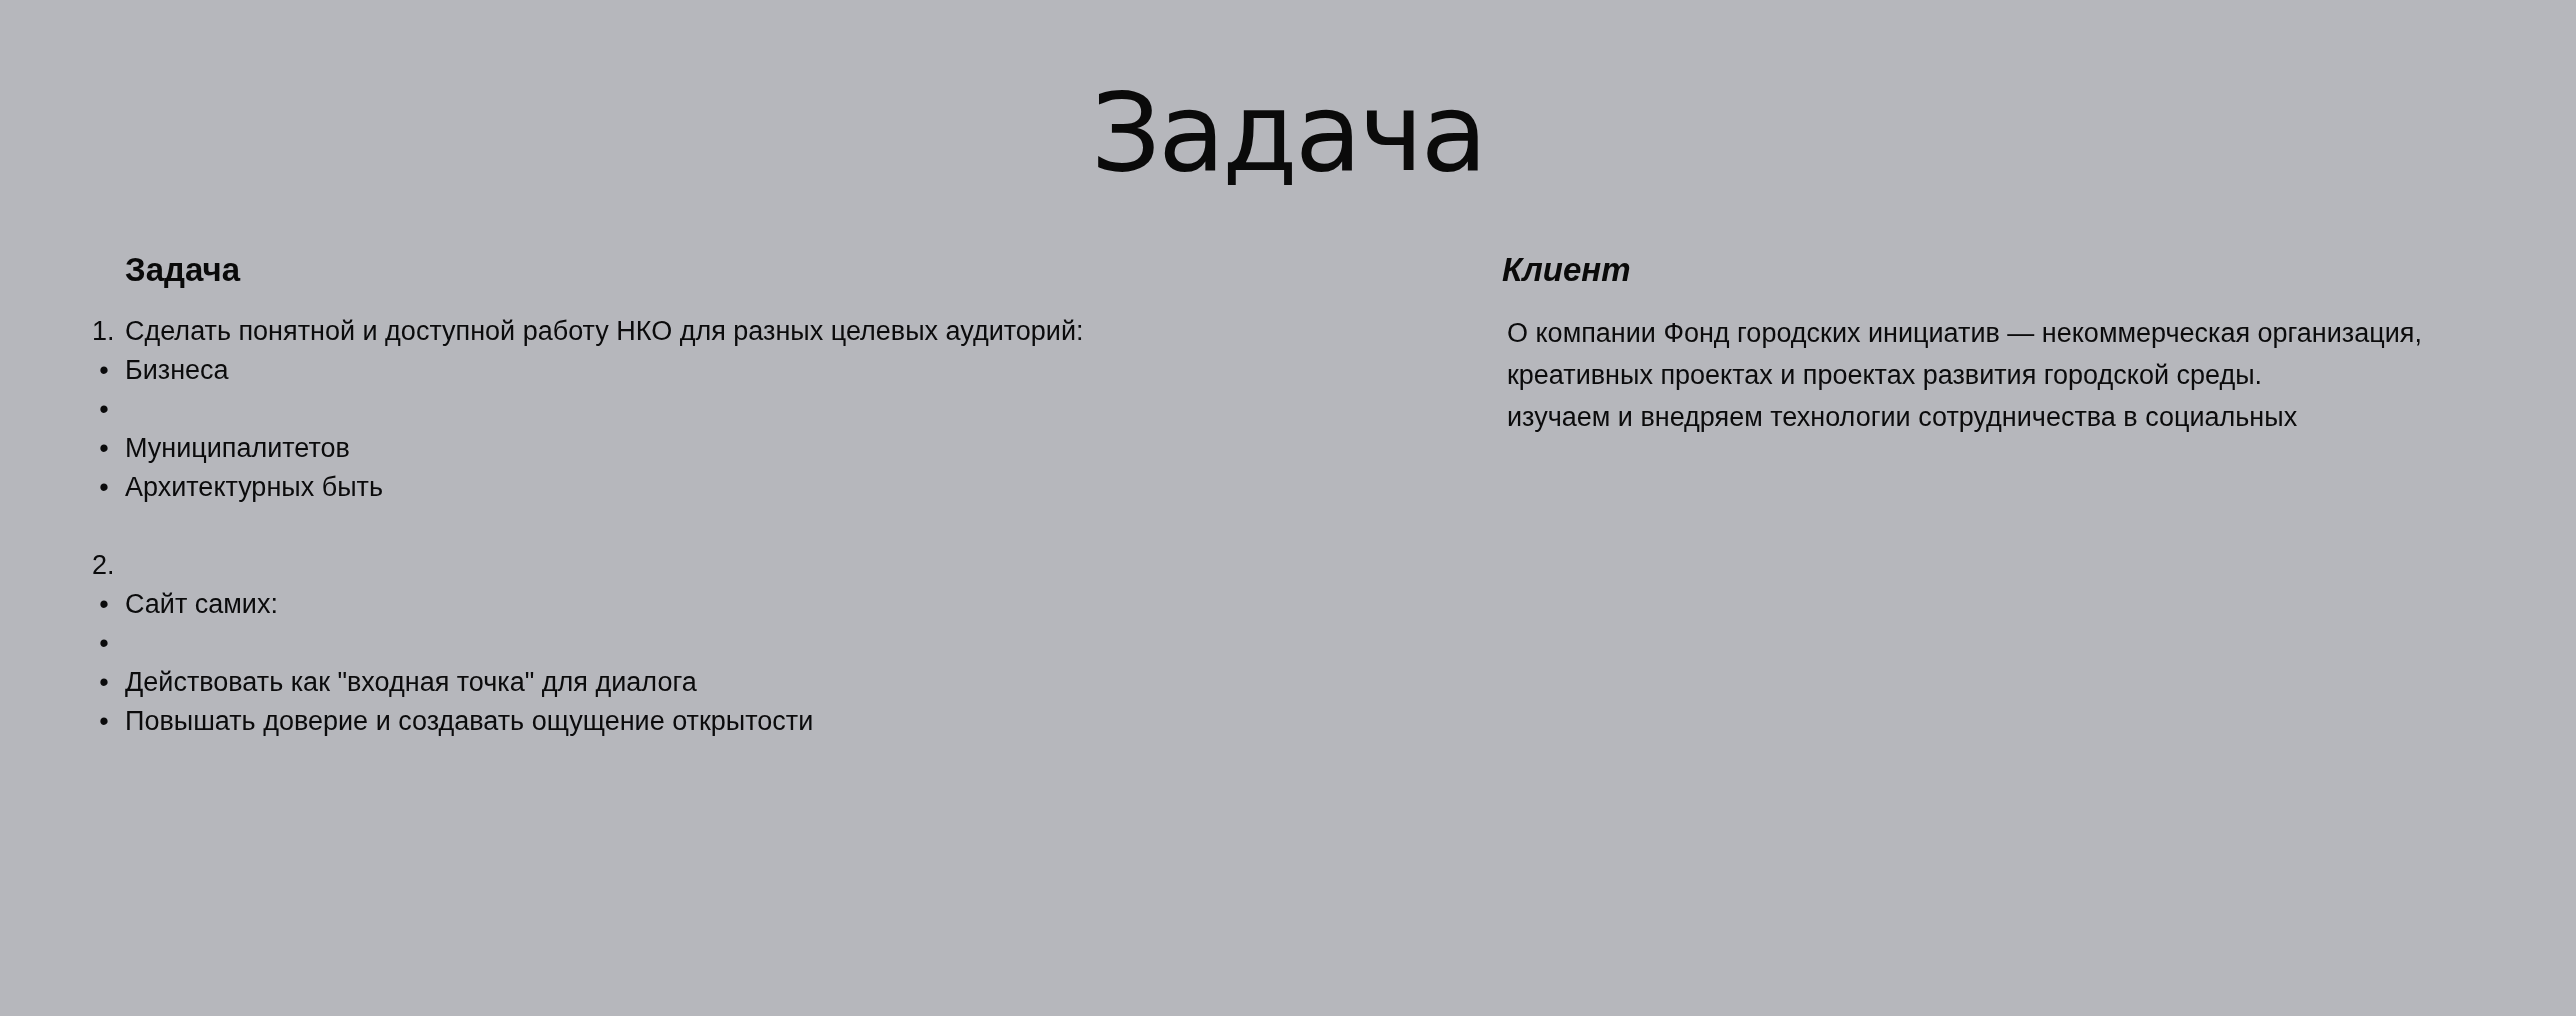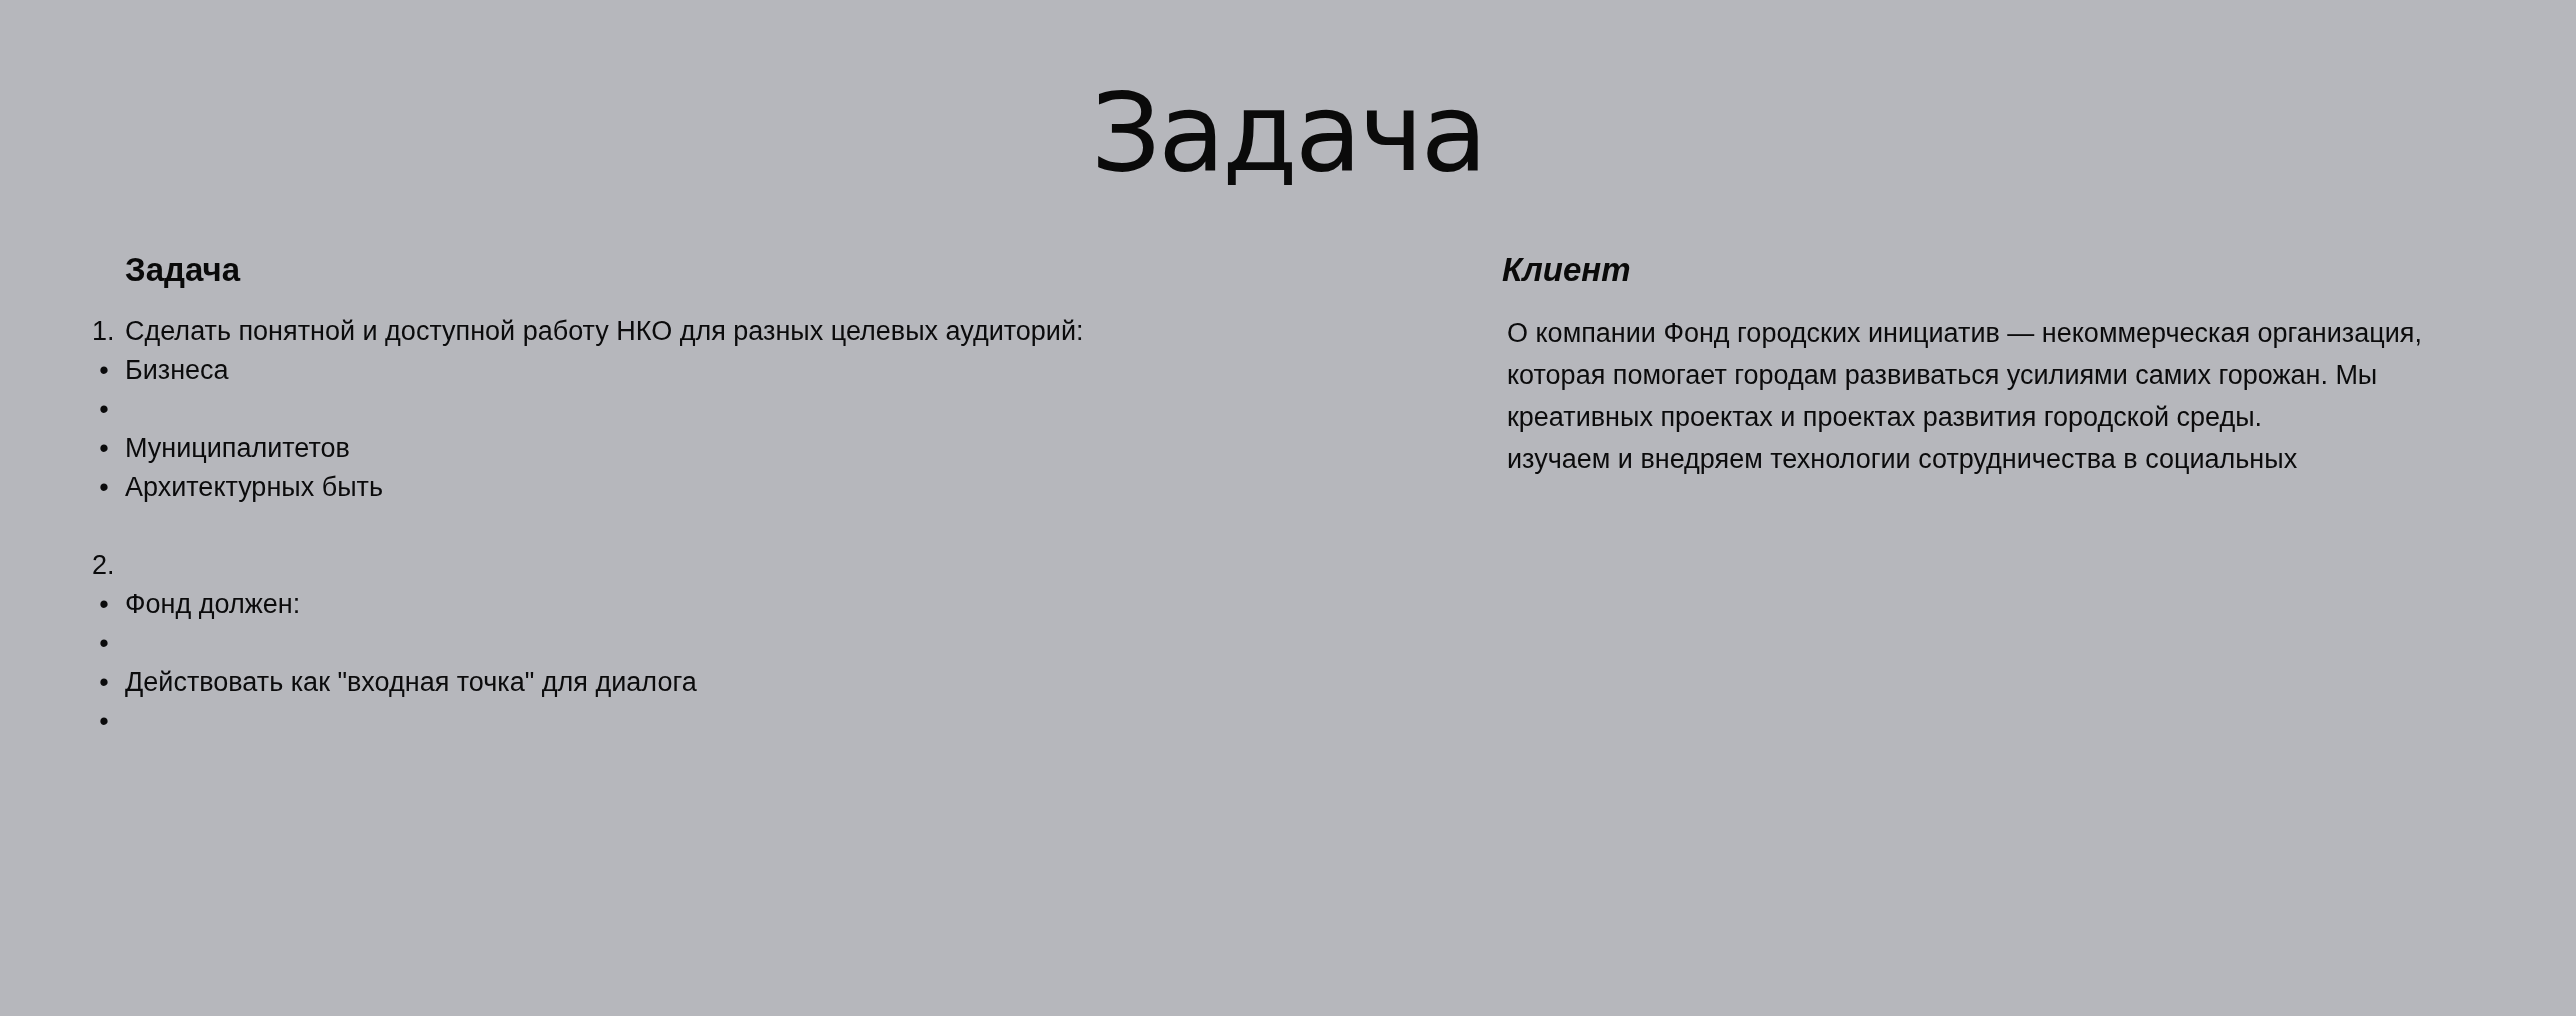--- a/index.html
+++ b/index.html
@@ -111,37 +111,37 @@
     <li class="task-line">
       <span class="marker bullet">•</span>
       <span class="line-text">Архитектурных быть</span>
     </li>
     <li class="task-line spacer"></li>
     <li class="task-line">
       <span class="marker">2.</span>
     </li>
     <li class="task-line">
       <span class="marker bullet">•</span>
-      <span class="line-text">Фонд должен:</span>
+      <span class="line-text">Сайт самих:</span>
     </li>
     <li class="task-line">
       <span class="marker bullet">•</span>
     </li>
     <li class="task-line">
       <span class="marker bullet">•</span>
       <span class="line-text">Действовать как "входная точка" для диалога</span>
     </li>
     <li class="task-line">
       <span class="marker bullet">•</span>
+      <span class="line-text">Повышать доверие и создавать ощущение открытости</span>
     </li>
   </ul>
 </section>
 
 <section>
   <h2 class="section-heading client-heading">Клиент</h2>
   <p class="client-paragraph">
     <span class="client-line">О компании Фонд городских инициатив — некоммерческая организация,</span>
-    <span class="client-line">которая помогает городам развиваться усилиями самих горожан. Мы</span>
     <span class="client-line">креативных проектах и проектах развития городской среды.</span>
     <span class="client-line">изучаем и внедряем технологии сотрудничества в социальных</span>
   </p>
 </section>
 
 
 </body></html>

